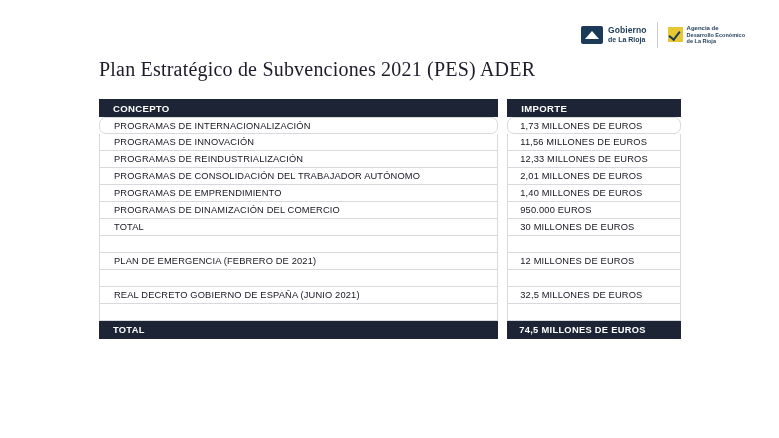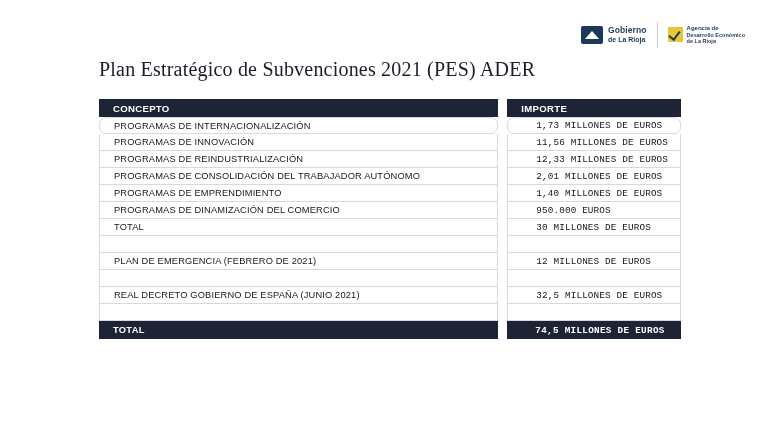--- a/index.html
+++ b/index.html
@@ -171,22 +171,21 @@
   }
   .row.total {
     background: #1d2436;
     color: #ffffff;
     font-weight: bold;
     border: none;
     height: 18px;
     letter-spacing: .3px;
   }
   .row.value {
-    padding-left: 28px;
-    font-family: Liberation Mono, monospace;
+    padding-left: 12px;
   }
 </style>
 </head>
 <body>
 
 <div class="slide">
 
   <div class="logo-bar">
     <div class="logo-gobierno">
       <div class="logo-mark"></div>

